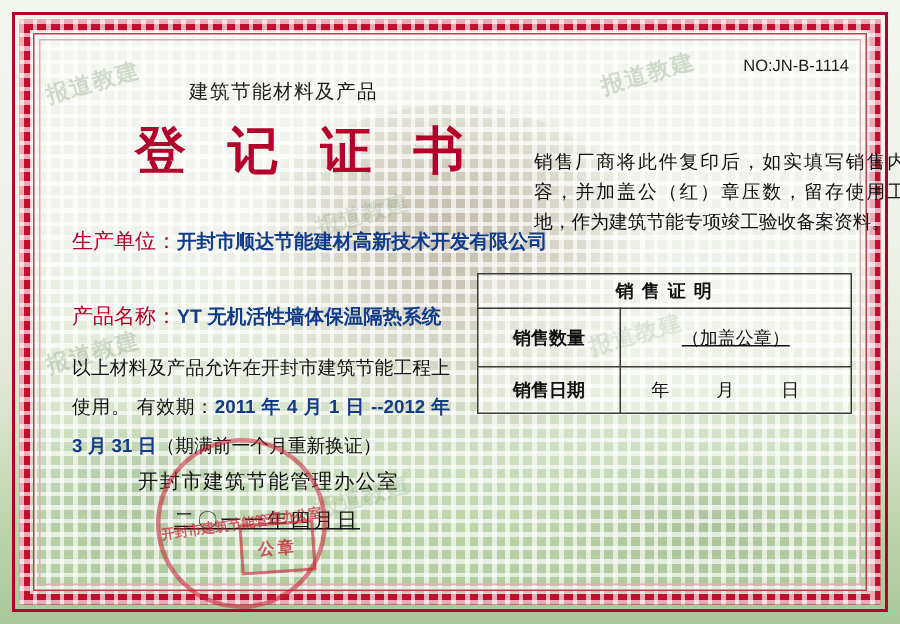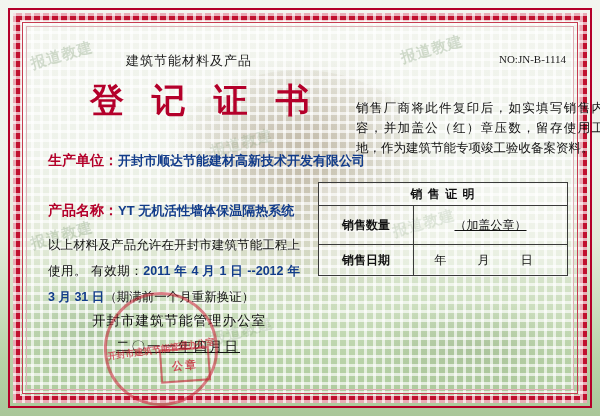--- a/index.html
+++ b/index.html
@@ -76,40 +76,40 @@
   .wm5{left:210px;top:134px;color:rgba(120,150,110,0.22);}
   .wm6{left:210px;top:322px;color:rgba(120,150,110,0.22);}
 
   .content{position:absolute;left:30px;top:30px;right:30px;bottom:30px;}
 
   .line-head{
     position:absolute;left:96px;top:22px;
     font-size:13px;color:#1a1a1a;letter-spacing:1px;
   }
   .serial{
-    position:absolute;right:4px;top:23px;
-    font-size:11px;color:#1a1a1a;font-family:Liberation Serif, serif;
+    position:absolute;right:4px;top:8px;
+    font-size:11px;color:#1a1a1a;
   }
   .title{
     position:absolute;left:60px;top:48px;
     font-size:34px;font-weight:bold;color:#b4002a;
     letter-spacing:8px;
     font-family:"DejaVu Serif","Liberation Serif",serif;
   }
   .right-note{
     position:absolute;left:288px;top:68px;width:248px;
     font-size:12.5px;line-height:20px;color:#111;
     text-align:justify;
     margin-left:38px;
   }
   .field{
     position:absolute;
     font-size:13px;color:#0b0b0b;
   }
-  .field .label{font-weight:bold;color:#b4002a;font-size:14px;}
+  .field .label{font-weight:normal;color:#b4002a;font-size:14px;}
   .field .value{
     color:#123c8a;font-weight:bold;
     border-bottom:1px solid transparent;
   }
   .f1{left:18px;top:122px;}
   .f2{left:18px;top:142px;}
   .f3{left:18px;top:172px;}
   .para{
     position:absolute;left:18px;top:202px;width:252px;
     font-size:12.5px;line-height:26px;color:#111;text-align:justify;

